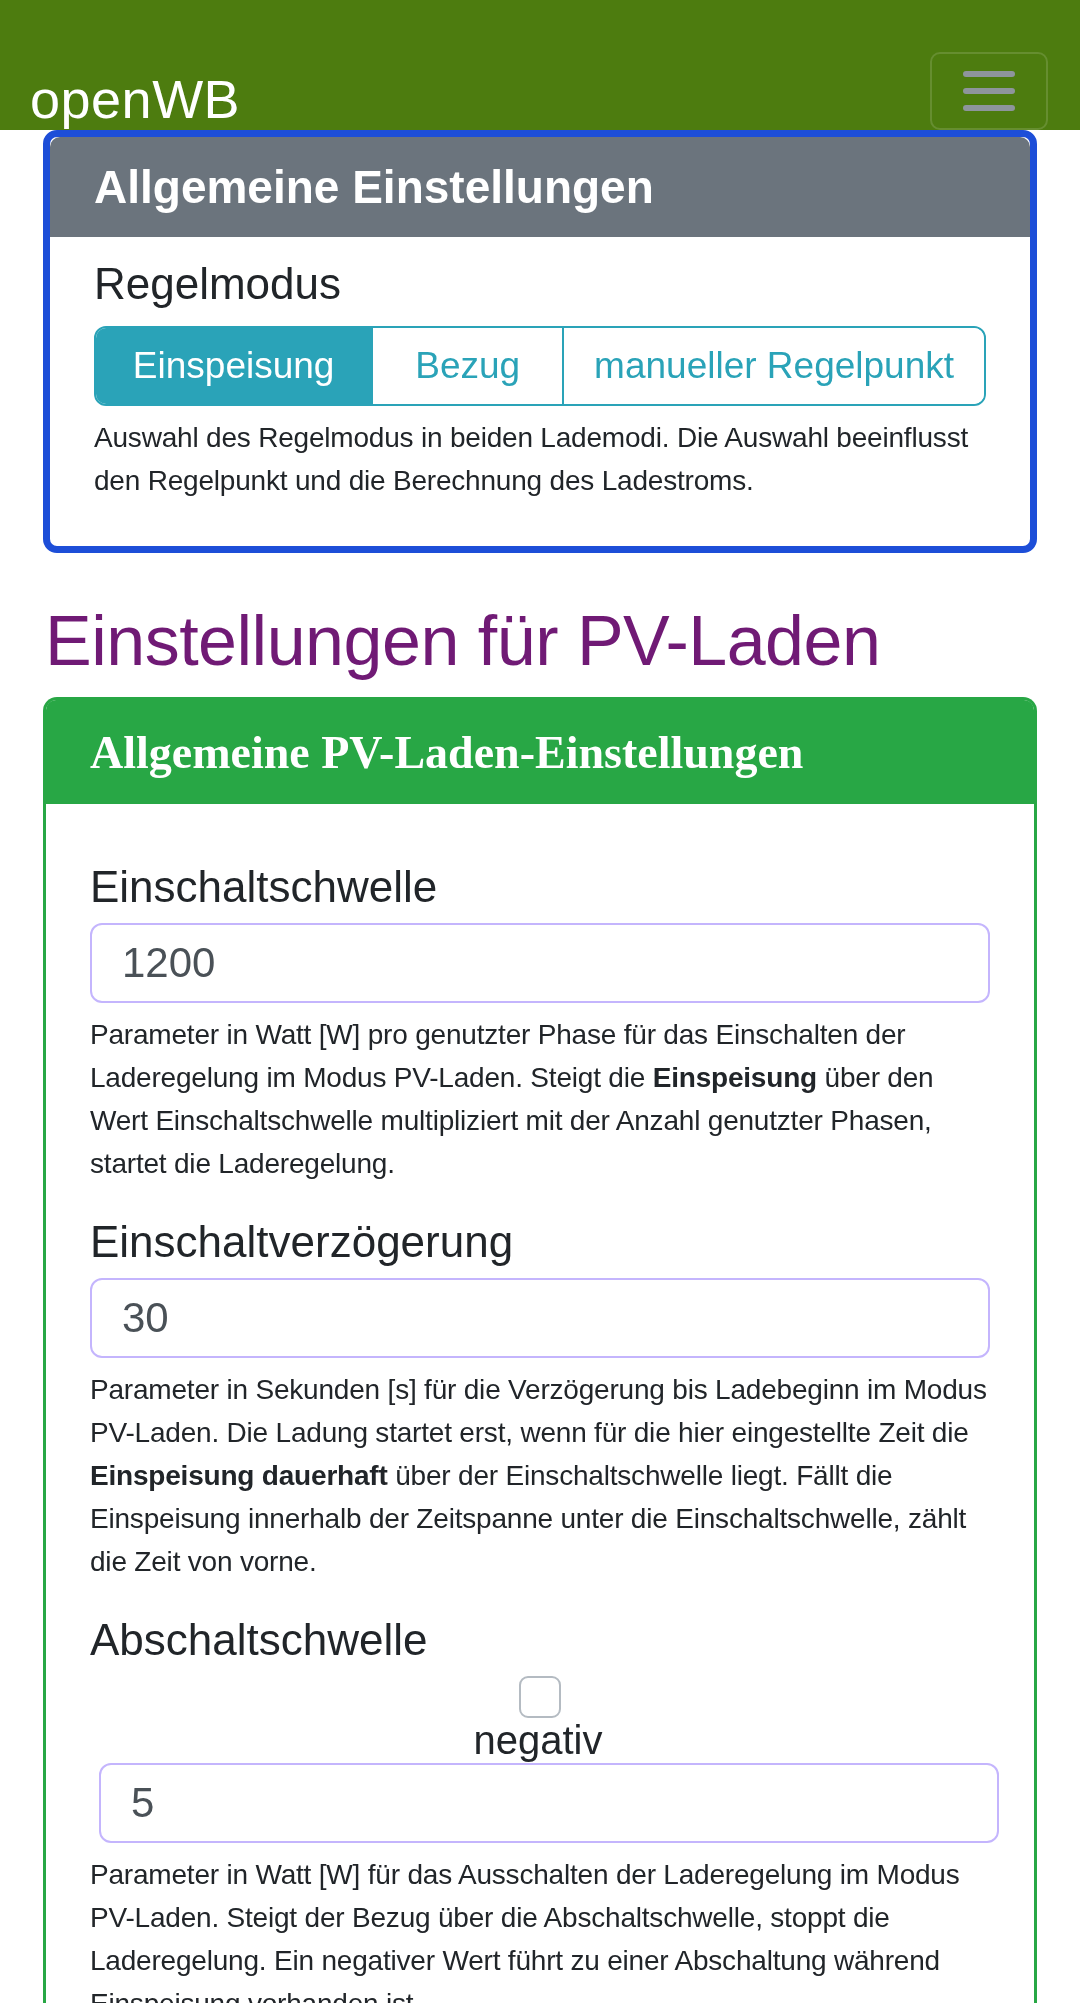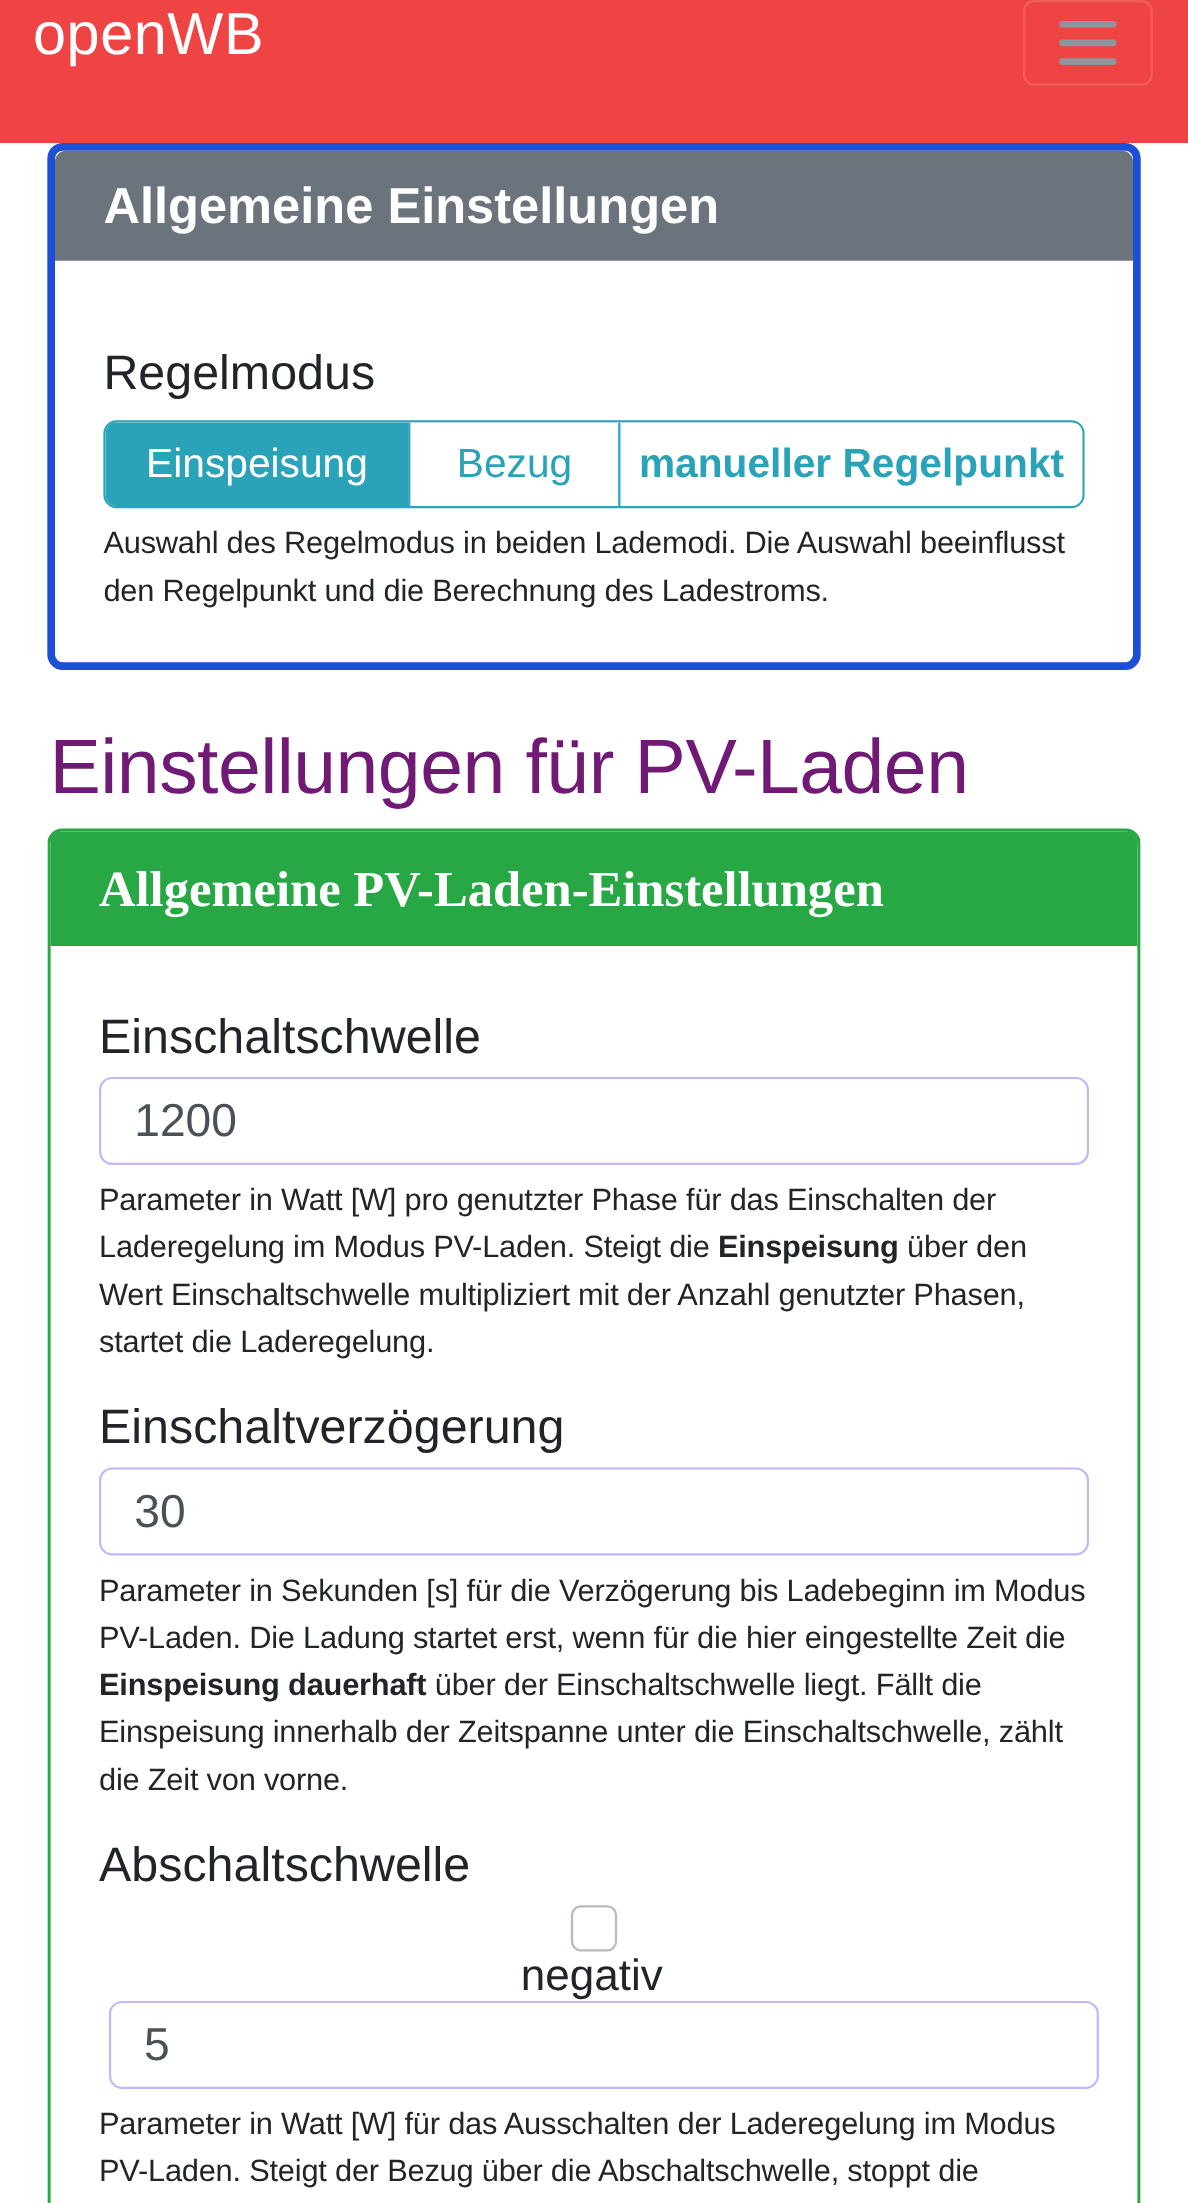--- a/index.html
+++ b/index.html
@@ -8,23 +8,23 @@
     height: 2003px;
     overflow: hidden;
     background: #ffffff;
     font-family: "Liberation Sans", sans-serif;
     color: #212529;
   }
 
   
   .navbar {
     height: 130px;
-    background: #ef4444;
-    display: flex;
-    align-items: flex-start;
+    background: #4d7c0f;
+    display: flex;
+    align-items: flex-end;
     justify-content: space-between;
     padding: 0 32px 0 30px;
   }
   .brand {
     color: #ffffff;
     font-size: 54px;
     font-weight: 400;
     letter-spacing: 0.5px;
     text-decoration: none;
   }
@@ -62,21 +62,21 @@
     display: flex;
     align-items: center;
     padding: 0 44px;
     color: #ffffff;
     font-weight: bold;
     font-size: 46px;
     border-radius: 10px 10px 0 0;
   }
   .card-secondary .card-header { background: #6b747d; height: 100px; }
   .card-success   .card-header { background: #28a745; height: 104px; font-family: Liberation Serif, serif; }
-  .card-body { padding: 76px 44px 44px 44px; }
+  .card-body { padding: 20px 44px 44px 44px; }
 
   .card-cut {
     border-bottom: 0;
     border-radius: 14px 14px 0 0;
     min-height: 1400px;
   }
 
   
   .form-label {
     font-size: 44px;
@@ -129,21 +129,21 @@
     display: flex;
     align-items: center;
     justify-content: center;
     cursor: pointer;
     padding: 0 10px;
   }
   .btn-seg + .btn-seg { border-left: 2px solid #2aa3b8; }
   .btn-seg.active { background: #2aa3b8; color: #ffffff; }
   .seg-0 { flex: 0 0 31%; }
   .seg-1 { flex: 0 0 21.5%; }
-  .seg-2 { flex: 1 1 auto; font-weight: bold; }
+  .seg-2 { flex: 1 1 auto; }
 
   
   .page-h1 {
     margin: 46px 0 14px 2px;
     font-size: 70px;
     font-weight: 500;
     letter-spacing: -0.5px;
     color: #701a75;
     line-height: 84px;
   }

